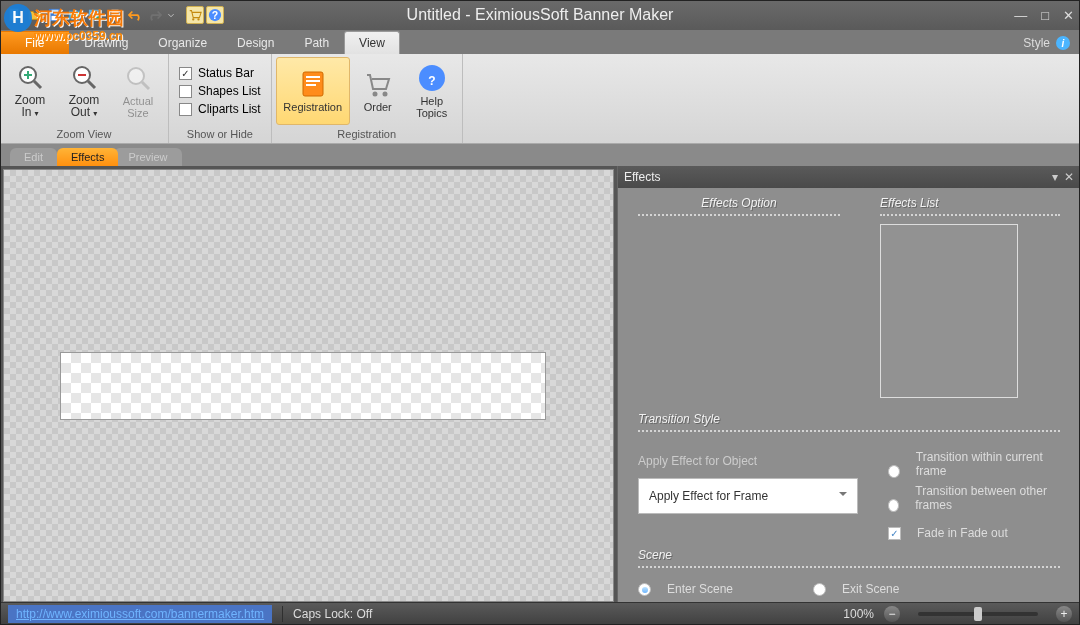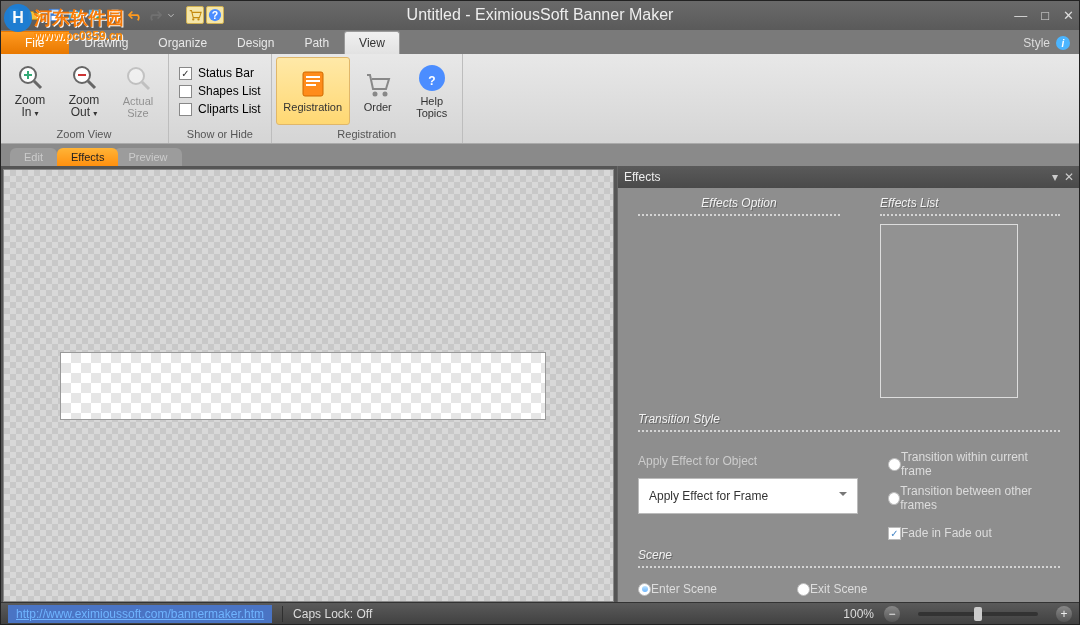--- a/index.html
+++ b/index.html
@@ -77,21 +77,21 @@
 .panel-title .pbtn { color:#ccc; margin-left:6px; cursor:pointer; font-size:12px;}
 .panel-body { flex:1; padding:8px 20px; color:#eee; overflow:hidden;}
 .sec-row { display:flex; gap:40px; }
 .sec-col { flex:1; }
 .sec-head { color:#f2f2f2; font-style:italic; font-size:12px; text-shadow:1px 1px 0 #666; padding-bottom:4px;}
 .dashline { border:none; border-top:2px dotted #d4d4d4; margin-bottom:8px;}
 .listbox { width:138px; height:174px; border:1px solid #ddd; background:#929292; }
 .label { color:#ccc; margin:14px 0 10px; }
 .dropdown { background:#fff; border:1px solid #bbb; padding:10px 28px 10px 10px; color:#333; width:220px; position:relative; cursor:pointer;}
 .dropdown::after{content:"";position:absolute; right:10px; top:50%; transform:translateY(-50%); border:4px solid transparent; border-top-color:#777;}
-.radio-row { display:flex; align-items:center; gap:0; color:#ddd; margin:6px 0;}
+.radio-row { display:flex; align-items:flex-end; gap:16px; color:#ddd; margin:6px 0;}
 .radio { width:13px; height:13px; border-radius:50%; border:1px solid #bbb; background:#fff; display:inline-flex; align-items:center; justify-content:center;}
 .radio.sel::after{content:"";width:6px;height:6px;border-radius:50%;background:linear-gradient(#bde3ff,#6db6ff);}
 .check { width:13px; height:13px; border:1px solid #bbb; background:#fff; display:inline-flex; align-items:center; justify-content:center; font-size:10px; color:#4a88c7;}
 .scene-row{display:flex; gap:80px; margin-top:8px;}
 
 
 .statusbar { position:absolute; bottom:0; left:0; right:0; height:23px; background:linear-gradient(#5a5a5a,#404040); display:flex; align-items:center; color:#ddd; padding:0 8px; gap:10px; border-top:1px solid #333;}
 .statusbar .link { color:#6fb4ff; text-decoration:underline; background:#4a74c4; padding:2px 8px;}
 .statusbar .sep{ width:1px; height:16px; background:#2f2f2f;}
 .statusbar .spacer{flex:1;}

